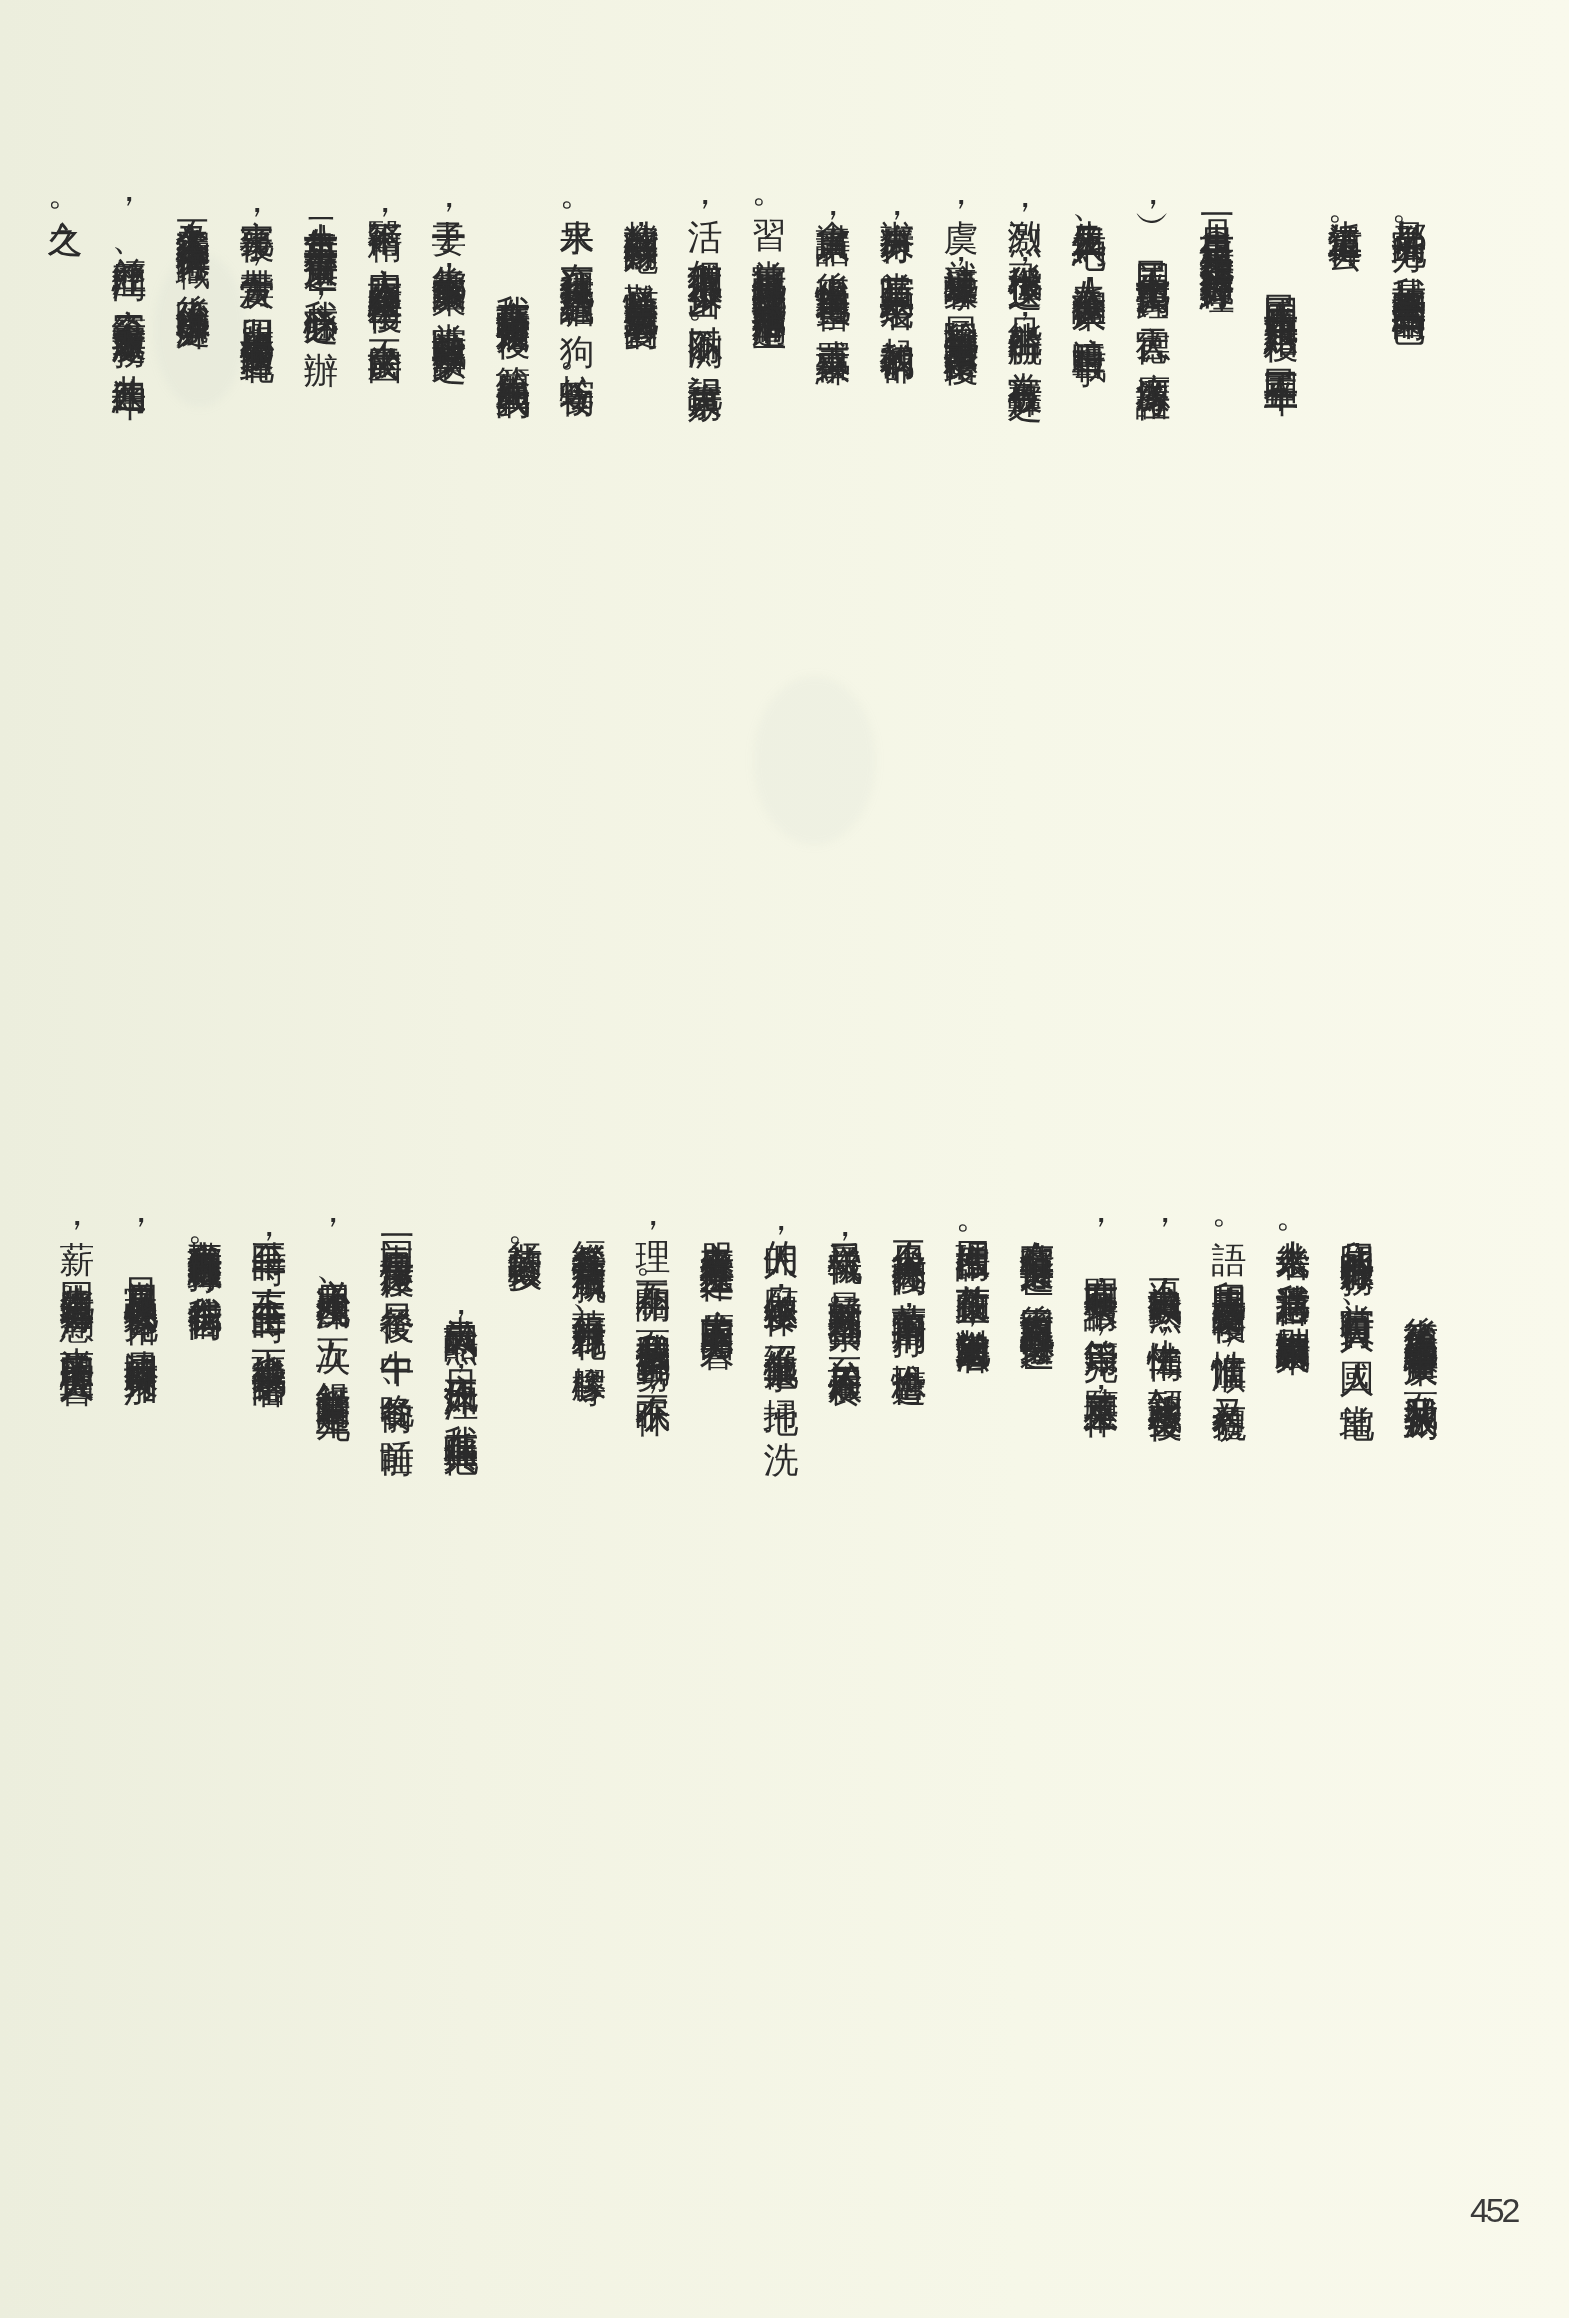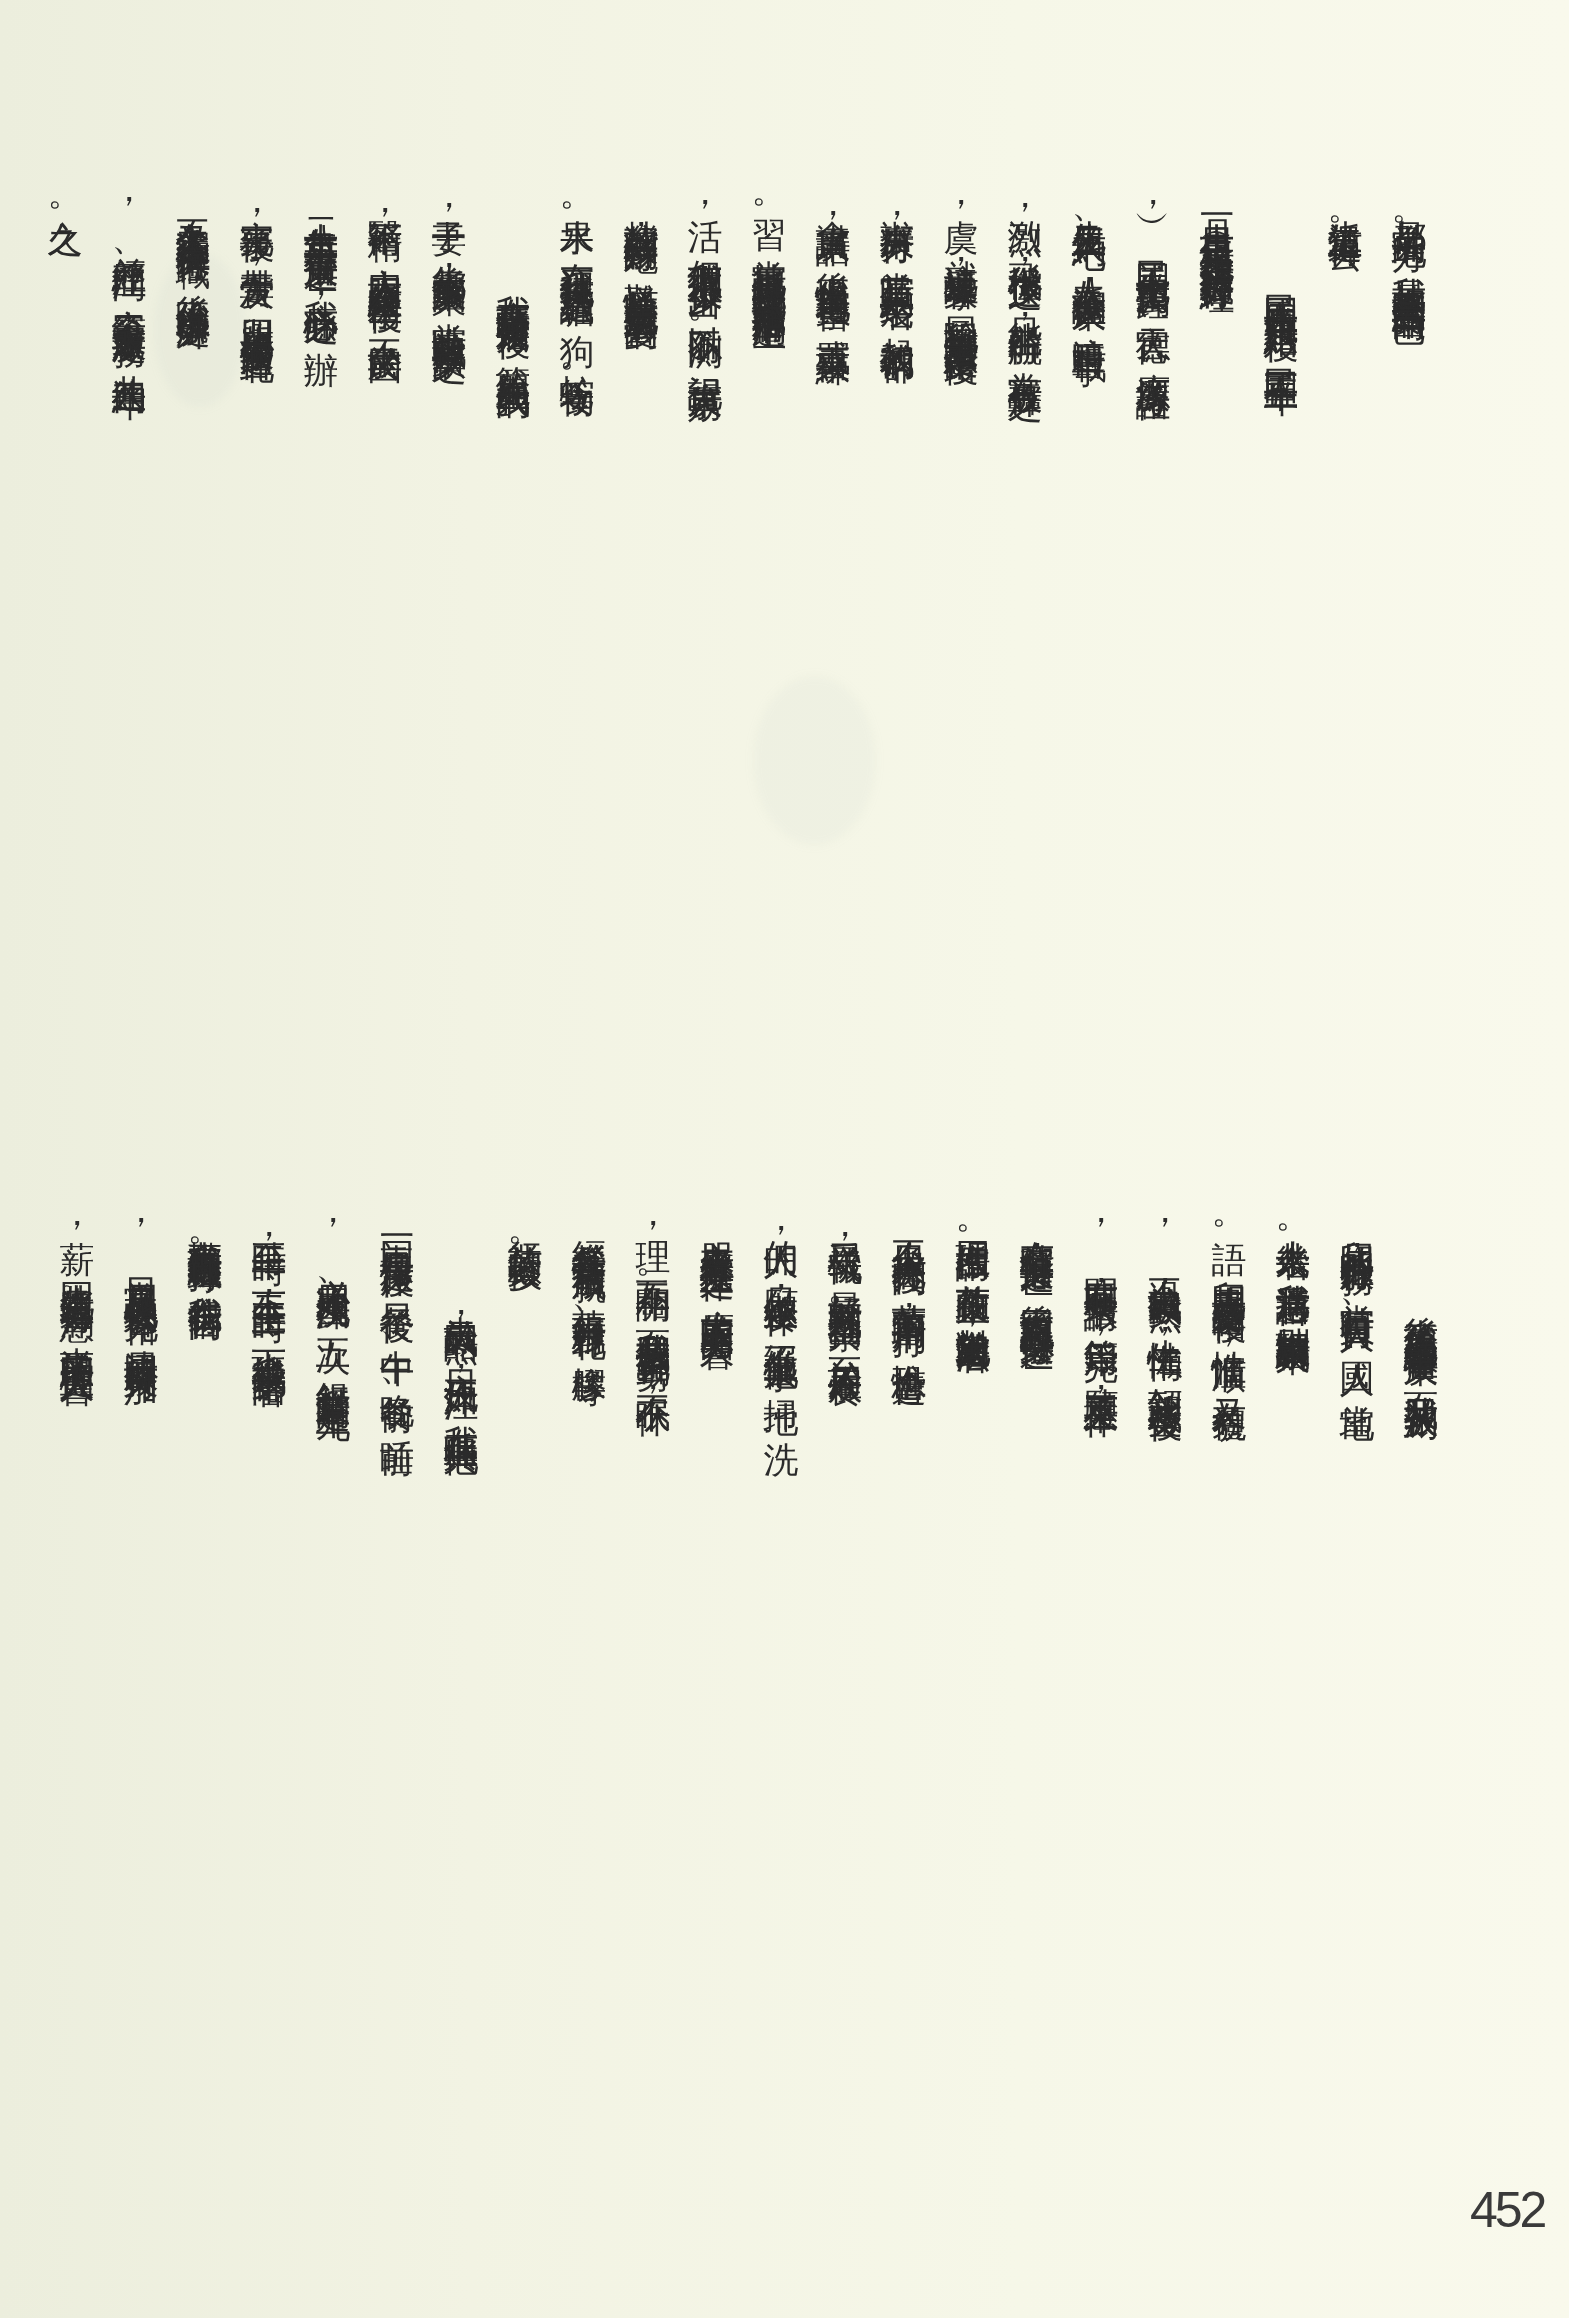--- a/index.html
+++ b/index.html
@@ -57,21 +57,21 @@
       padding-top: 75px;
     }
     .col.tight {
       letter-spacing: 1.3px;
     }
     .page-number {
       position: absolute;
       left: 1470px;
       top: 2190px;
       font-family: "Liberation Sans", sans-serif;
-      font-size: 50px;
+      font-size: 34px;
       line-height: 41px;
       letter-spacing: -3.1px;
       color: #3a3a3a;
     }
     .smudge {
       position: absolute;
       border-radius: 50%;
       background: rgba(150, 165, 170, 0.06);
       filter: blur(4.6px);
     }

